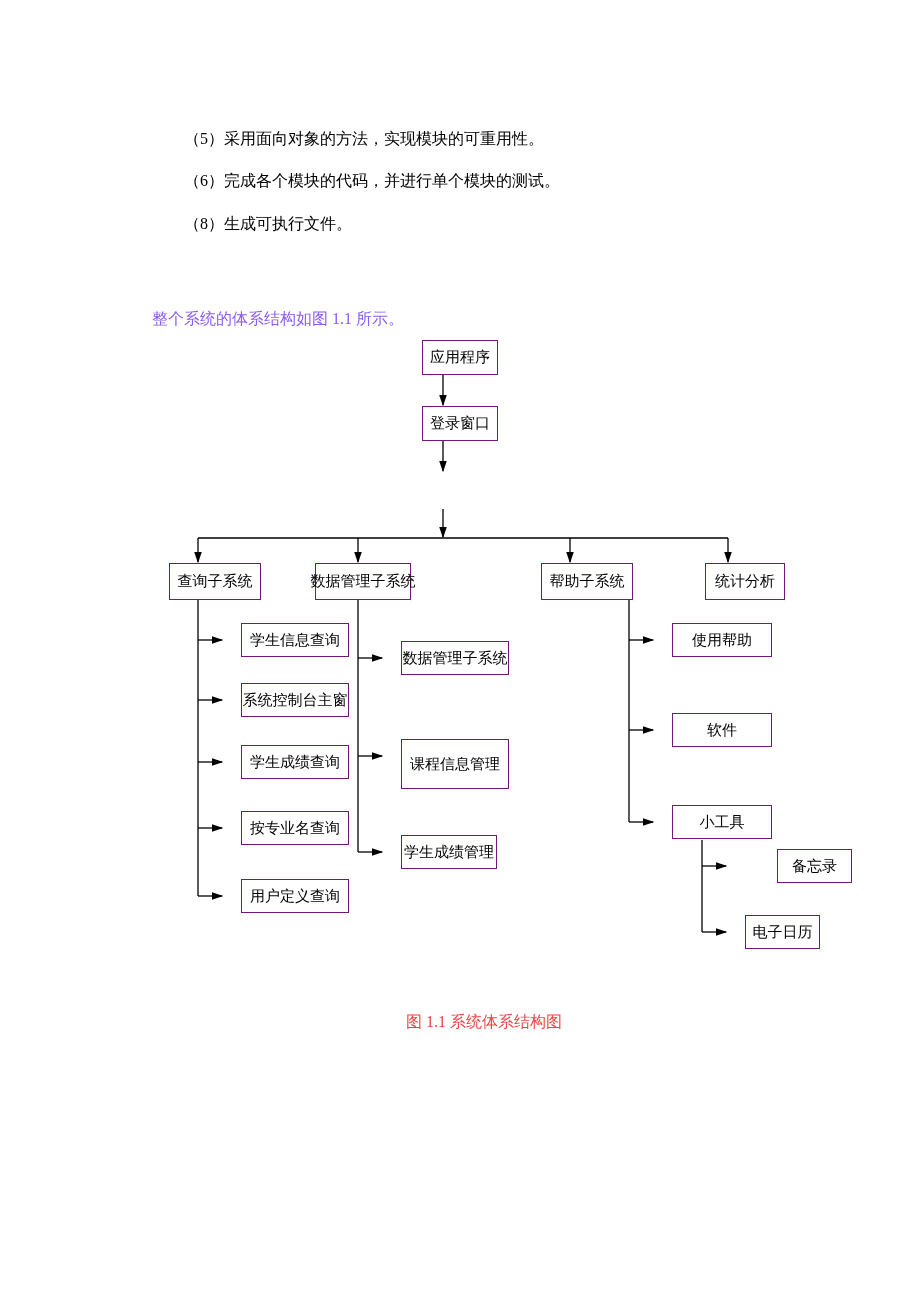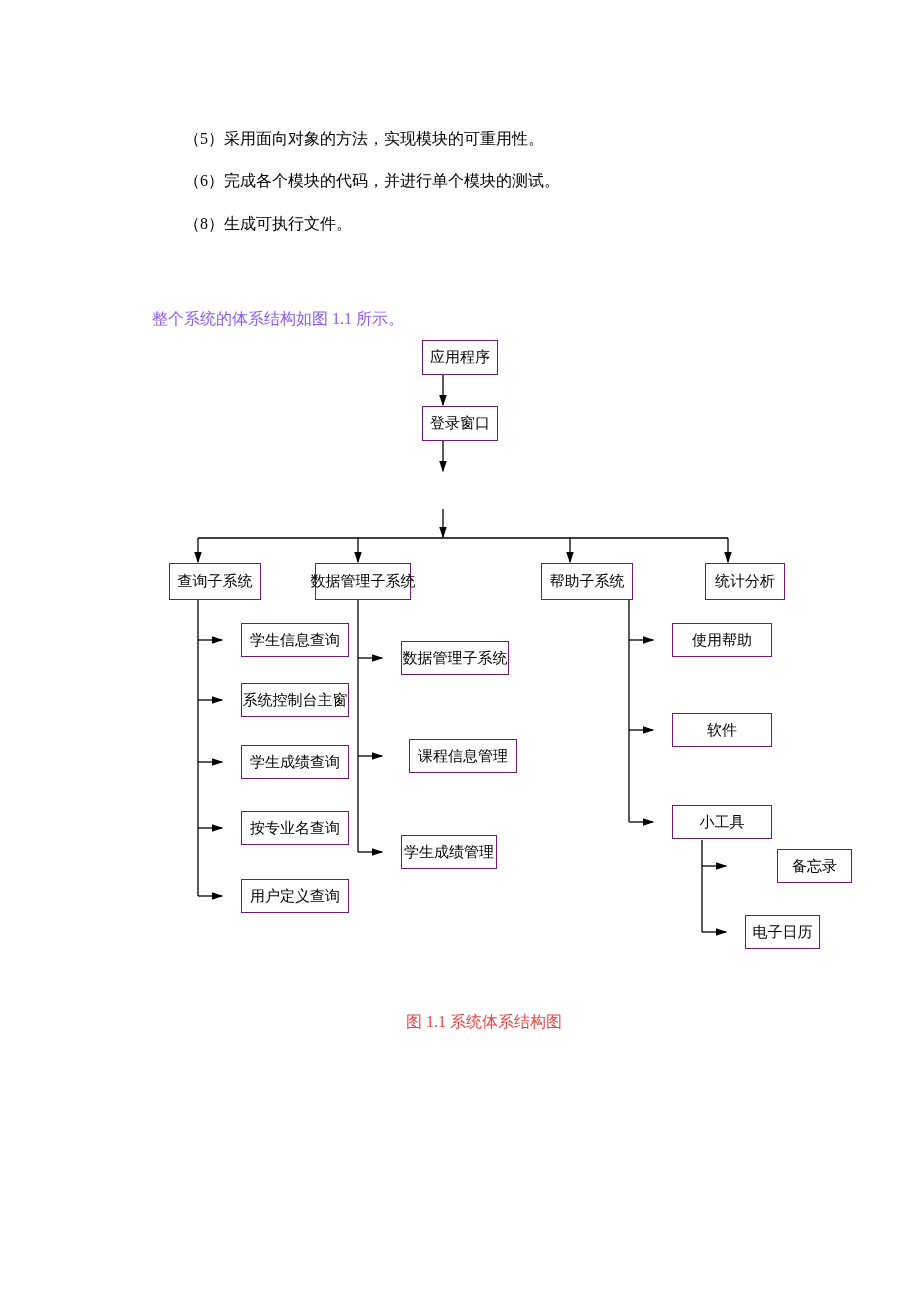--- a/index.html
+++ b/index.html
@@ -120,21 +120,21 @@
   <div class="node" style="left:524px;top:231px;width:92px;height:37px">帮助子系统</div>
   <div class="node" style="left:688px;top:231px;width:80px;height:37px">统计分析</div>
 
   <div class="node" style="left:224px;top:291px;width:108px;height:34px">学生信息查询</div>
   <div class="node" style="left:224px;top:351px;width:108px;height:34px">系统控制台主窗</div>
   <div class="node" style="left:224px;top:413px;width:108px;height:34px">学生成绩查询</div>
   <div class="node" style="left:224px;top:479px;width:108px;height:34px">按专业名查询</div>
   <div class="node" style="left:224px;top:547px;width:108px;height:34px">用户定义查询</div>
 
   <div class="node" style="left:384px;top:309px;width:108px;height:34px">数据管理子系统</div>
-  <div class="node" style="left:392px;top:407px;width:108px;height:34px">课程信息管理</div>
+  <div class="node" style="left:384px;top:407px;width:108px;height:50px">课程信息管理</div>
   <div class="node" style="left:384px;top:503px;width:96px;height:34px">学生成绩管理</div>
 
   <div class="node" style="left:655px;top:291px;width:100px;height:34px">使用帮助</div>
   <div class="node" style="left:655px;top:381px;width:100px;height:34px">软件</div>
   <div class="node" style="left:655px;top:473px;width:100px;height:34px">小工具</div>
 
   <div class="node" style="left:760px;top:517px;width:75px;height:34px">备忘录</div>
   <div class="node" style="left:728px;top:583px;width:75px;height:34px">电子日历</div>
 
 </div>

